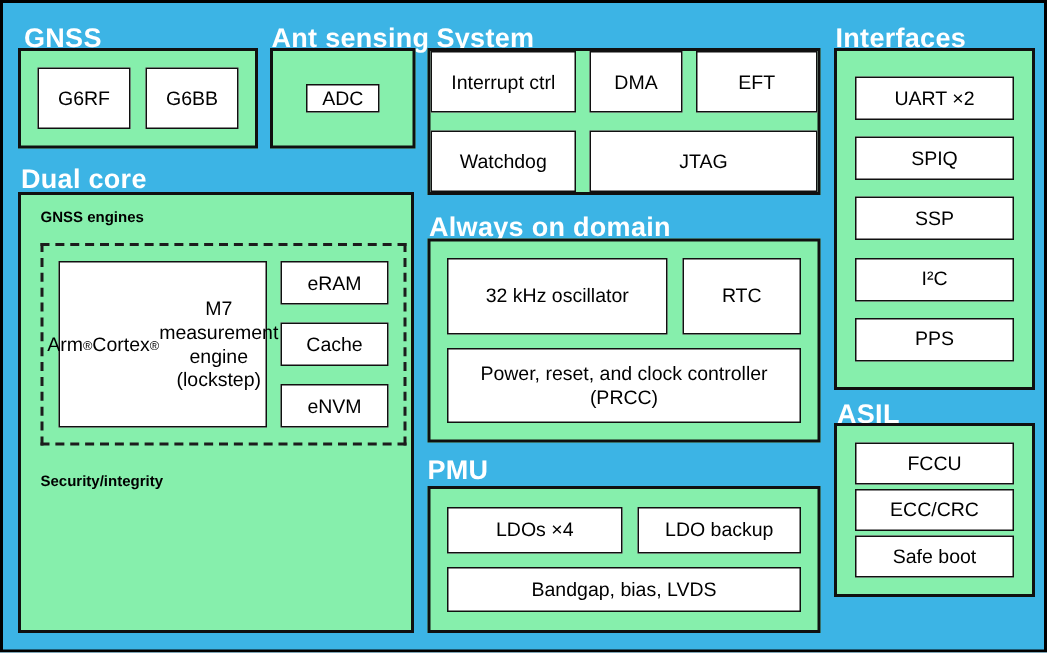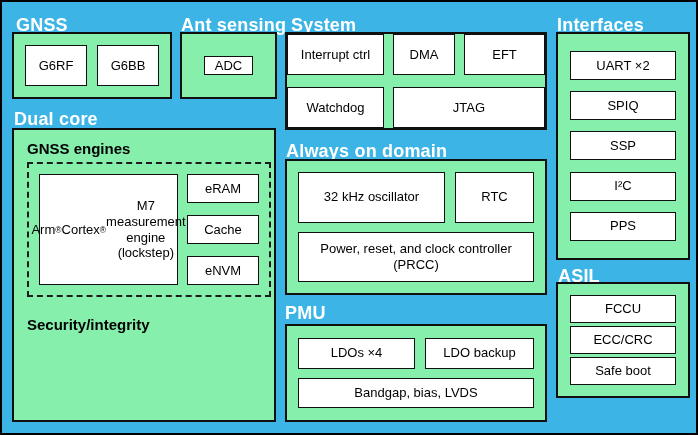--- a/index.html
+++ b/index.html
@@ -32,21 +32,21 @@
   
   #c-system{left:283px;top:30px;width:262px;height:98px;padding:0;
     display:grid;grid-template-columns:97px 62px 1fr;grid-template-rows:1fr 1fr;gap:12px 9px;}
   #c-system .span-jtag{grid-column:2/4;}
   
   #c-interfaces{left:554px;top:30px;width:134px;height:228px;padding:6px 12px;
     display:flex;flex-direction:column;justify-content:space-evenly;}
   #c-interfaces .box{height:29px;flex:none;}
   
   #c-dual{left:10px;top:126px;width:264px;height:294px;padding:10px 9px 10px 11px;}
-  .sub-label{font-weight:bold;font-size:15px;color:#000;height:17px;}
+  .sub-label{font-weight:bold;font-size:10px;color:#000;height:17px;}
   #lbl-engines{margin:0 0 5px 2px;}
   #lbl-security{margin:19px 0 6px 2px;}
   .dashed{border:2px dashed #1c1c1c;box-sizing:border-box;margin-left:2px;}
   #dash-engines{width:244px;height:135px;padding:10px;display:flex;gap:9px;}
   #box-arm{width:139px;flex:none;}
   .vstack{flex:1;display:flex;flex-direction:column;justify-content:space-between;}
   .vstack .box{height:29px;}
   #dash-security{width:244px;height:72px;padding:9px 9px 9px 10px;display:flex;gap:9px;}
   #box-hsm{width:139px;flex:none;}
   #box-otf{flex:1;}

